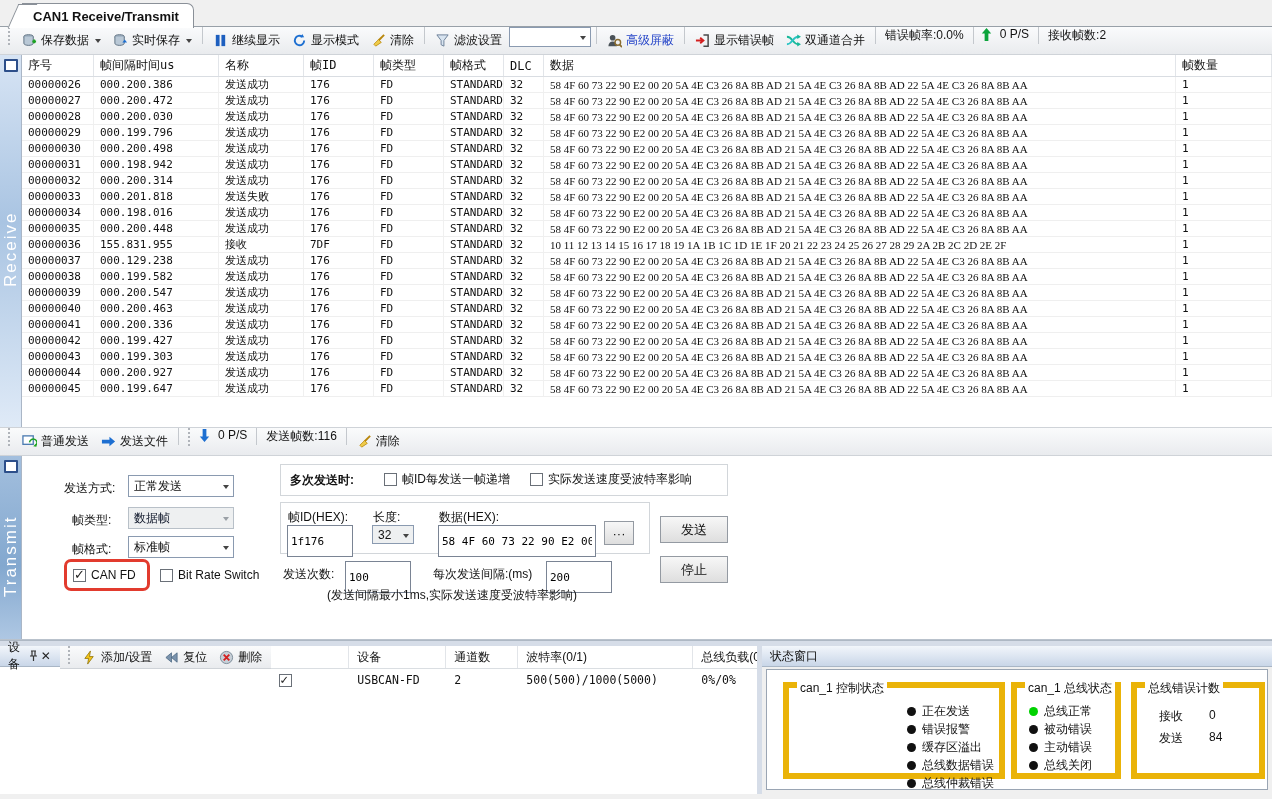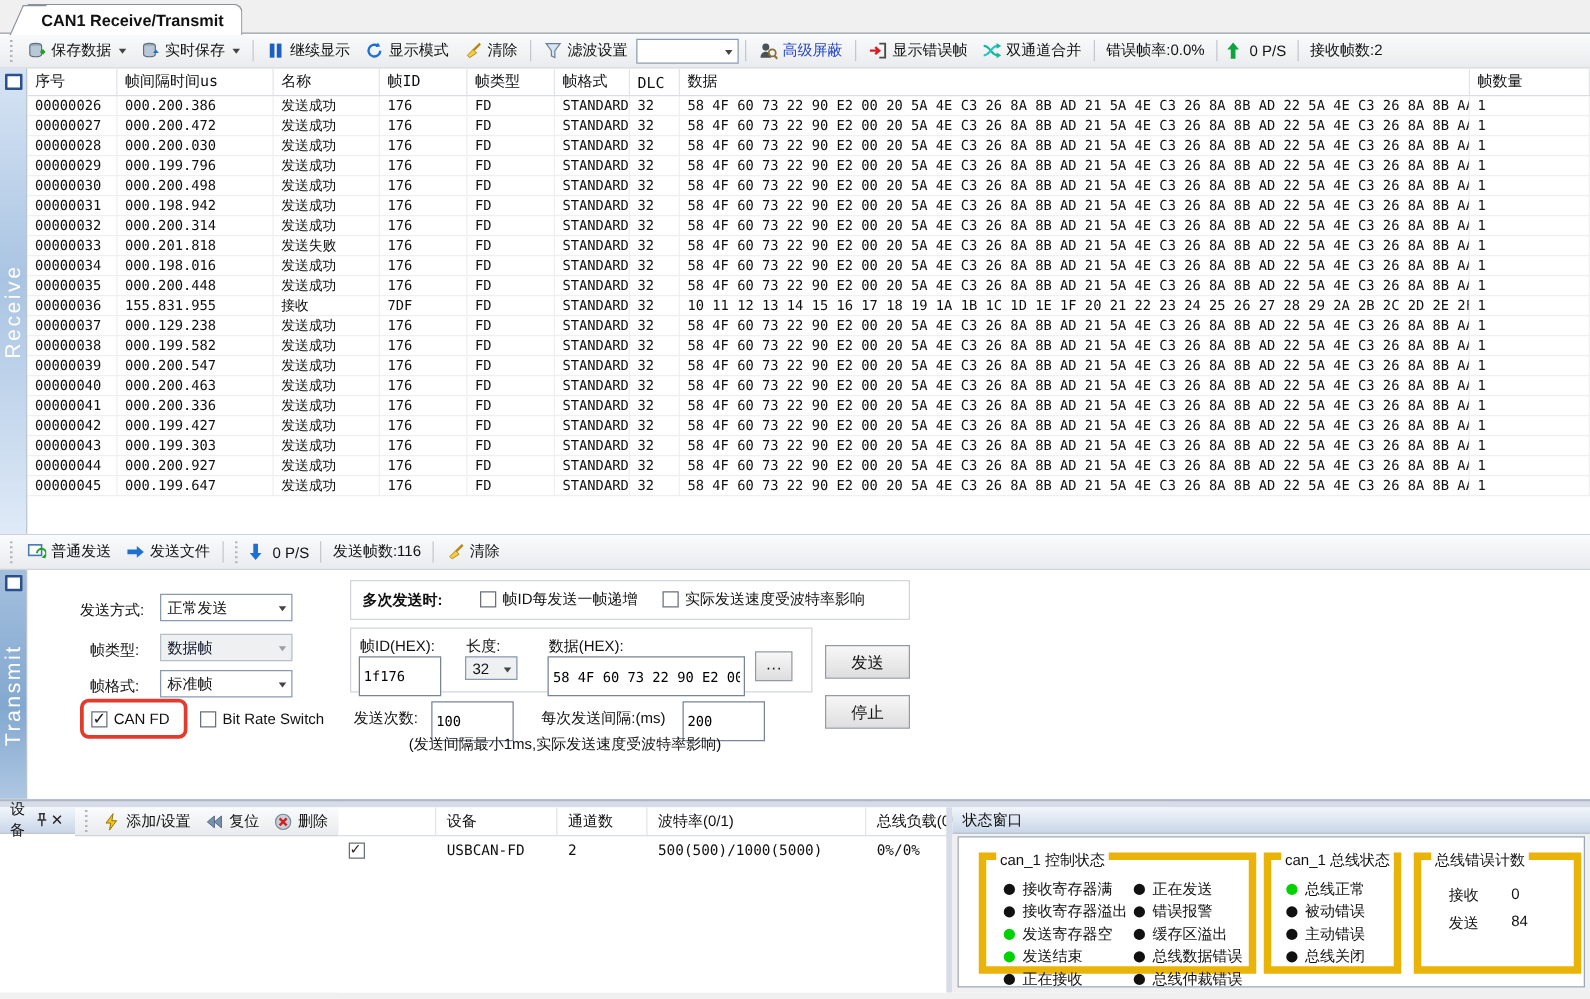--- a/index.html
+++ b/index.html
@@ -6,21 +6,21 @@
   html,body { width:1272px; height:799px; overflow:hidden; }
   body { font-family:"Liberation Sans","DejaVu Sans",sans-serif; font-size:12px; color:#111; background:#f0f0f0; }
   .app { position:relative; width:1272px; height:799px; background:#f0f0f0; }
 
   
   .tabbar { height:27px; background:#f0f0f0; border-bottom:1px solid #98a0a8; position:relative; }
   .tab { position:absolute; left:22px; top:3px; height:25px; background:#fff; border:1px solid #8a9098; border-bottom:none; border-radius:0 7px 0 0; padding:0 14px 0 10px; display:flex; align-items:center; font-weight:bold; font-size:13px; z-index:3; }
   .tab::before { content:''; position:absolute; left:-10px; top:0; bottom:0; width:18px; background:#fff; border-left:1px solid #8a9098; border-top:1px solid #8a9098; transform:skewX(-24deg); z-index:-1; }
 
   
-  .toolbar { display:flex; align-items:center; gap:2px; background:linear-gradient(180deg,#fafbfc,#e9ebee); border-bottom:1px solid #cfd3d8; padding:0 4px; }
+  .toolbar { display:flex; gap:2px; background:linear-gradient(180deg,#fafbfc,#e9ebee); border-bottom:1px solid #cfd3d8; padding:0 4px; }
   .toolbar.top { height:28px; }
   .grip { width:5px; height:18px; margin:0 3px; background:repeating-linear-gradient(180deg,#b0b4ba 0 2px,transparent 2px 4px); background-size:2px 4px; background-repeat:repeat-y; background-position:1px 0; }
   .titem { display:flex; align-items:center; gap:4px; padding:3px 5px; border-radius:2px; white-space:nowrap; cursor:default; }
   .tsep { width:1px; height:17px; background:#c4c8cd; margin:0 3px; }
   .drop { width:0; height:0; border-left:3px solid transparent; border-right:3px solid transparent; border-top:4px solid #444; margin-left:2px; }
   .combo-empty { width:82px; height:20px; border:1px solid #8a9ab0; background:#fff; position:relative; }
   .combo-empty .drop { position:absolute; right:4px; top:8px; }
   .blue-label { color:#2545c8; }
   .stat-text { padding:0 4px; white-space:nowrap; }
   .icon14 { width:15px; height:15px; flex:0 0 auto; }
@@ -31,21 +31,21 @@
   .side-rx { background:linear-gradient(180deg,#d7e4f4 0%,#a9c4e2 45%,#dfeaf7 100%); }
   .side-tx { background:linear-gradient(180deg,#a3bfde 0%,#83a8cf 60%,#aec7e3 100%); }
   .side-btn { width:14px; height:13px; margin-top:4px; background:#fff; border:2px solid #2d4f8a; border-radius:1px; }
   .side-label { flex:1; display:flex; align-items:center; justify-content:center; writing-mode:vertical-rl; transform:rotate(180deg); color:#fff; font-size:17px; letter-spacing:2px; }
 
   .rx-table { flex:1; overflow:hidden; background:#fff; font-family:"DejaVu Sans Mono","Liberation Sans",sans-serif; }
   .thead { display:flex; height:22px; border-bottom:1px solid #d9dde2; font-size:12px; }
   .thead .th { display:flex; align-items:center; padding-left:6px; border-right:1px solid #e2e5e9; }
   .trow { display:flex; height:16px; border-bottom:1px solid #efefef; font-size:11px; }
   .trow .td { display:flex; align-items:center; padding-left:6px; border-right:1px solid #f0f0f0; overflow:hidden; white-space:nowrap; }
-  .c0{width:72px;} .c1{width:125px;} .c2{width:85px;} .c3{width:70px;} .c4{width:70px;} .c5{width:60px;} .c6{width:40px;} .c7{width:632px;} .c8{flex:1;}
+  .c0{width:72px;} .c1{width:125px;} .c2{width:85px;} .c3{width:70px;} .c4{width:70px;} .c5{width:60px;} .c6{width:40px;} .c7{width:632px;font-family:Liberation Serif, serif;} .c8{flex:1;}
 
   
   .toolbar.mid { height:29px; border-top:1px solid #cfd3d8; }
 
   
   .transmit-area { height:184px; display:flex; background:#fff; border-bottom:1px solid #b9c2cc; }
   .tx-form { flex:1; position:relative; background:#fff; font-size:12px; }
   .flabel { position:absolute; white-space:nowrap; }
   .combo { position:absolute; height:22px; border:1px solid #8a9ab0; background:#fff; display:flex; align-items:center; padding:0 18px 0 5px; }
   .combo .drop { position:absolute; right:4px; top:9px; }
@@ -604,42 +604,20 @@
     <div class="vsplit"></div>
 
     <div class="status-panel">
       <div class="panel-title">
         <span>状态窗口</span>
       </div>
       <div class="status-content">
 
         <div class="fs" style="left:16px;top:12px;width:222px;bottom:10px;">
           <span class="fs-legend">can_1 控制状态</span>
-          <div class="led-col" style="left:14px;">
-            <div class="led-item">
-                <span class="led"></span>
-                <span>接收寄存器满</span>
-              </div>
-              <div class="led-item">
-                <span class="led"></span>
-                <span>接收寄存器溢出</span>
-              </div>
-              <div class="led-item">
-                <span class="led on"></span>
-                <span>发送寄存器空</span>
-              </div>
-              <div class="led-item">
-                <span class="led on"></span>
-                <span>发送结束</span>
-              </div>
-              <div class="led-item">
-                <span class="led"></span>
-                <span>正在接收</span>
-              </div>
-          </div>
           <div class="led-col" style="left:118px;">
             <div class="led-item">
                 <span class="led"></span>
                 <span>正在发送</span>
               </div>
               <div class="led-item">
                 <span class="led"></span>
                 <span>错误报警</span>
               </div>
               <div class="led-item">

